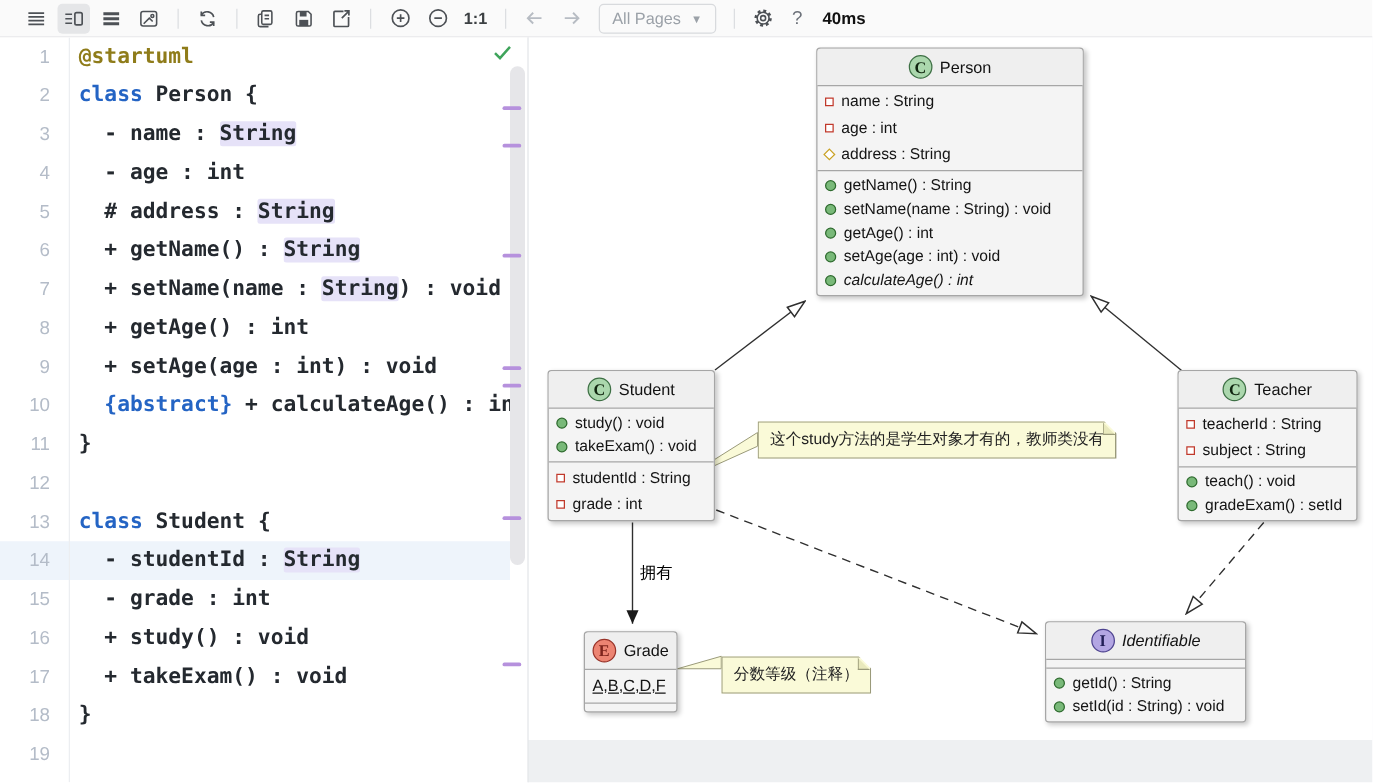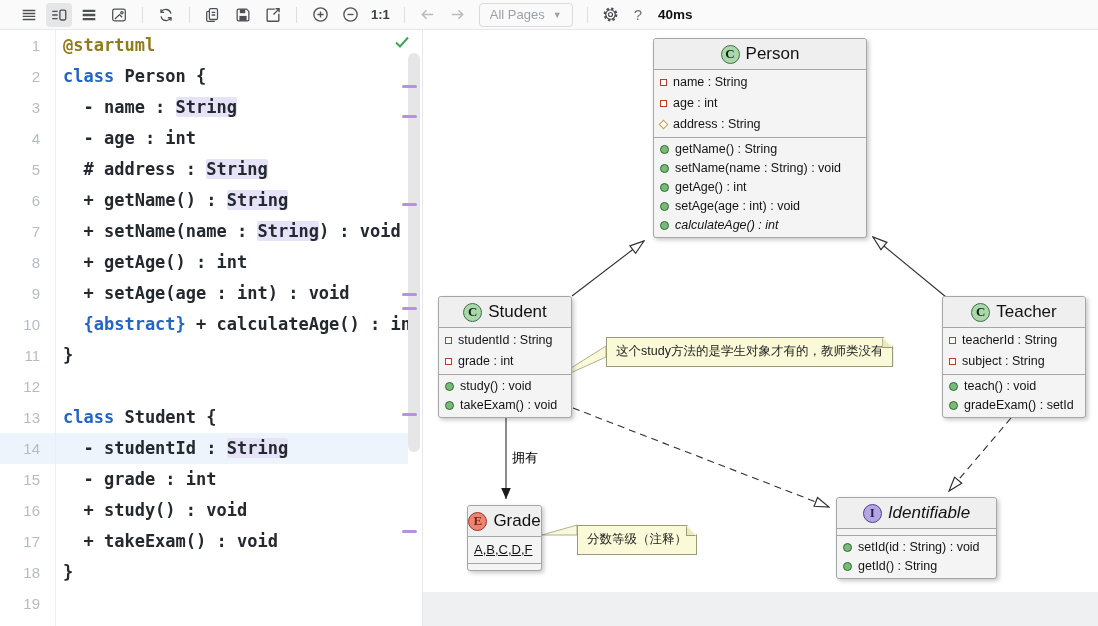--- a/index.html
+++ b/index.html
@@ -30,21 +30,21 @@
   .omark{position:absolute;left:402px;width:15px;height:3px;background:#b691dd;border-radius:2px;}
   
   .dpane{position:absolute;left:422px;top:30px;width:676px;height:596px;background:#eef0f2;border-left:1px solid #e5e7ea;box-sizing:border-box;}
   .canvas{position:absolute;left:0;top:0;width:676px;height:562px;background:#fff;overflow:hidden;}
   .edges{position:absolute;left:0;top:0;}
   .edges line{stroke:#2f2f2f;stroke-width:1.1;}
   .edges line.dash{stroke-dasharray:7 5;}
   .noteconn{fill:#fafad8;stroke:#9a9a7a;stroke-width:0.8;}
   .uml-class{position:absolute;background:#f4f4f4;border:1px solid #a6a6a6;border-radius:3px;box-shadow:2px 2px 4px rgba(0,0,0,.22);font-size:12.5px;color:#141414;box-sizing:border-box;}
   .uml-head{display:flex;align-items:center;justify-content:center;gap:6px;padding:5px 6px;background:#efefef;border-radius:3px 3px 0 0;}
-  .uml-name{font-size:17px;color:#121212;}
+  .uml-name{font-size:13px;color:#121212;}
   .uml-name.it{font-style:italic;}
   .badge{width:19px;height:19px;border-radius:50%;border:1px solid;display:flex;align-items:center;justify-content:center;font-family:"Liberation Serif",serif;font-weight:bold;font-size:13px;box-sizing:border-box;flex:0 0 auto;}
   .badge-class{background:#abd7ad;border-color:#3e7045;color:#10250f;}
   .badge-enum{background:#ec8472;border-color:#99342a;color:#7e241c;}
   .badge-interface{background:#b3a6e3;border-color:#4e4390;color:#221f57;}
   .uml-sec{border-top:1px solid #a6a6a6;padding:2px 6px;}
   .uml-sec.empty{height:6px;padding:0;}
   .uml-row{display:flex;align-items:center;gap:6px;line-height:21px;white-space:nowrap;text-align:center;}
   .methods .uml-row{line-height:19px;}
   .mtext.it{font-style:italic;}
@@ -254,38 +254,38 @@
             <span class="vis vis-public"></span>
             <span class="mtext it">calculateAge() : int</span>
           </div>
         </div>
       </div>
     <div class="uml-class" style="left:15px;top:266px;width:134px;">
         <div class="uml-head">
           <span class="badge badge-class">C</span>
           <span class="uml-name">Student</span>
         </div>
+        <div class="uml-sec methods">
+          <div class="uml-row">
+            <span class="vis vis-public"></span>
+            <span class="mtext">study() : void</span>
+          </div>
+          <div class="uml-row">
+            <span class="vis vis-public"></span>
+            <span class="mtext">takeExam() : void</span>
+          </div>
+        </div>
         <div class="uml-sec fields">
           <div class="uml-row">
             <span class="vis vis-private"></span>
             <span class="mtext">studentId : String</span>
           </div>
           <div class="uml-row">
             <span class="vis vis-private"></span>
             <span class="mtext">grade : int</span>
-          </div>
-        </div>
-        <div class="uml-sec methods">
-          <div class="uml-row">
-            <span class="vis vis-public"></span>
-            <span class="mtext">study() : void</span>
-          </div>
-          <div class="uml-row">
-            <span class="vis vis-public"></span>
-            <span class="mtext">takeExam() : void</span>
           </div>
         </div>
       </div>
     <div class="uml-class" style="left:519px;top:266px;width:144px;">
         <div class="uml-head">
           <span class="badge badge-class">C</span>
           <span class="uml-name">Teacher</span>
         </div>
         <div class="uml-sec fields">
           <div class="uml-row">
@@ -318,25 +318,25 @@
       </div>
     <div class="uml-class" style="left:413px;top:467px;width:161px;">
         <div class="uml-head">
           <span class="badge badge-interface">I</span>
           <span class="uml-name it">Identifiable</span>
         </div>
         <div class="uml-sec empty"></div>
         <div class="uml-sec methods">
           <div class="uml-row">
             <span class="vis vis-public"></span>
+            <span class="mtext">getId() : String</span>
+          </div>
+          <div class="uml-row">
+            <span class="vis vis-public"></span>
             <span class="mtext">setId(id : String) : void</span>
-          </div>
-          <div class="uml-row">
-            <span class="vis vis-public"></span>
-            <span class="mtext">getId() : String</span>
           </div>
         </div>
       </div>
 
     <div class="note" style="left:183px;top:307px;height:30px;">
       <span>这个study方法的是学生对象才有的，教师类没有</span>
       <div class="fold"></div>
     </div>
     <div class="note" style="left:154px;top:495px;height:30px;">
       <span>分数等级（注释）</span>

